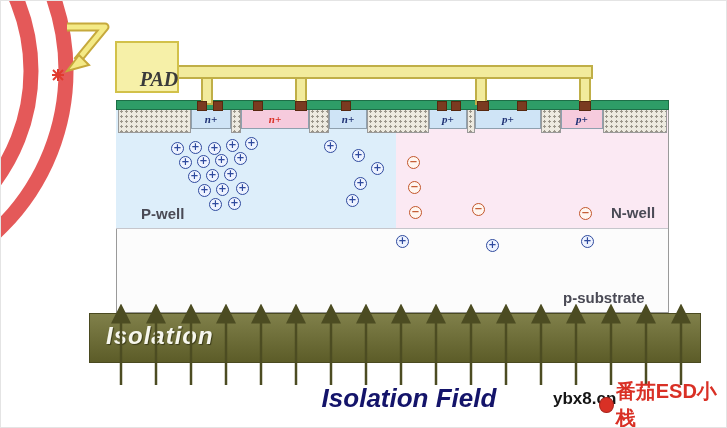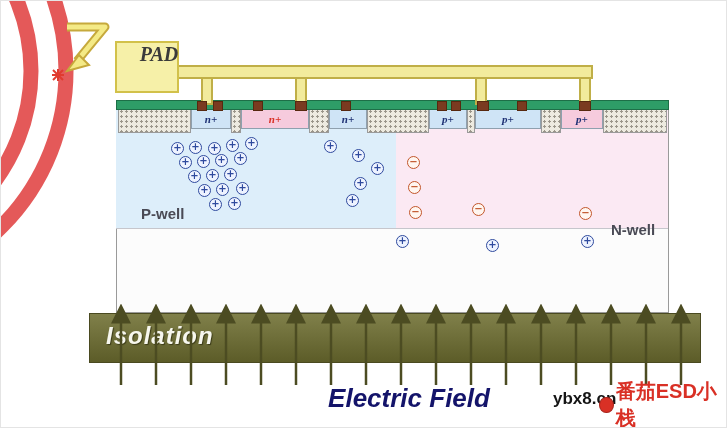--- a/index.html
+++ b/index.html
@@ -2,21 +2,21 @@
 <html style="--metal: #f2eb9c; --metal-border: #c0af47; --pad-fill: #f6f0a8; --pad-border: #d2c14a; --green-layer: #2e9d67; --green-border: #1d6f47; --p-well: #ddeefa; --n-well: #fbe9f3; --blue-region: #cfe4f6; --pink-region: #f6cbdd; --sti: #edeae0; --contact: #7a3a20; --plus-carrier: #2f4a9e; --minus-carrier: #c2562b; --isolation-top: #80804a; --isolation-bottom: #5c5c28; --arrow: #4c4c22; --field-text: #14146a; --brand-red: #d93025;"><head>
 <meta charset="utf-8">
 <style>
   html,body{margin:0;padding:0;background:#fff;}
   .canvas{position:relative;width:727px;height:428px;background:#fff;overflow:hidden;
           font-family:"Liberation Sans",sans-serif;border:1px solid #e4e4e4;box-sizing:border-box;}
   .abs{position:absolute;box-sizing:border-box;}
 
   
   .pad{left:114px;top:40px;width:64px;height:52px;background:var(--pad-fill,#f6f0a8);
-       border:2px solid var(--pad-border,#d2c14a);z-index:6;display:flex;align-items:flex-start;justify-content:center;
+       border:2px solid var(--pad-border,#d2c14a);z-index:6;display:flex;align-items:flex-end;justify-content:center;
        font:italic bold 20px "Liberation Serif",serif;color:#3a3a3a;padding-left:24px;}
   .metal{background:var(--metal,#f2eb9c);border:2px solid var(--metal-border,#c0af47);z-index:4;}
   .metal-h{left:176px;top:64px;width:416px;height:14px;}
   .metal-v{width:12px;top:78px;height:26px;border-top:none;}
 
   
   .device{left:115px;top:100px;width:553px;height:212px;border:1px solid #9a9a9a;background:#fcfcfc;z-index:1;}
   .pwell{left:115px;top:101px;width:280px;height:127px;background:var(--p-well,#ddeefa);border-bottom:1px solid #c6c6cc;z-index:1;}
   .nwell{left:395px;top:101px;width:272px;height:127px;background:var(--n-well,#fbe9f3);border-bottom:1px solid #c6c6cc;z-index:1;}
   .green-strip{left:115px;top:99px;width:553px;height:10px;background:var(--green-layer,#2e9d67);
@@ -129,21 +129,22 @@
   <div class="abs contact" style="left:252px;width:10px"></div>
   <div class="abs contact" style="left:294px;width:12px"></div>
   <div class="abs contact" style="left:340px;width:10px"></div>
   <div class="abs contact" style="left:436px;width:10px"></div>
   <div class="abs contact" style="left:450px;width:10px"></div>
   <div class="abs contact" style="left:476px;width:12px"></div>
   <div class="abs contact" style="left:516px;width:10px"></div>
   <div class="abs contact" style="left:578px;width:12px"></div>
 
   <div class="abs well-label" style="left:140px;top:204px">P-well</div>
-  <div class="abs well-label" style="left:610px;top:220px">N-well</div>
+  <div class="abs well-label" style="left:610px;top:203px">N-well</div>
+  <div class="abs well-label" style="left:562px;top:288px">p-substrate</div>
 
   <div class="carrier" style="left:170px;top:141px">+</div>
   <div class="carrier" style="left:188px;top:140px">+</div>
   <div class="carrier" style="left:207px;top:141px">+</div>
   <div class="carrier" style="left:225px;top:138px">+</div>
   <div class="carrier" style="left:244px;top:136px">+</div>
   <div class="carrier" style="left:178px;top:155px">+</div>
   <div class="carrier" style="left:196px;top:154px">+</div>
   <div class="carrier" style="left:214px;top:153px">+</div>
   <div class="carrier" style="left:233px;top:151px">+</div>
@@ -196,20 +197,20 @@
       <line x1="382" y1="88" x2="382" y2="14" marker-end="url(#ah)"></line>
       <line x1="417" y1="88" x2="417" y2="14" marker-end="url(#ah)"></line>
       <line x1="452" y1="88" x2="452" y2="14" marker-end="url(#ah)"></line>
       <line x1="487" y1="88" x2="487" y2="14" marker-end="url(#ah)"></line>
       <line x1="522" y1="88" x2="522" y2="14" marker-end="url(#ah)"></line>
       <line x1="557" y1="88" x2="557" y2="14" marker-end="url(#ah)"></line>
       <line x1="592" y1="88" x2="592" y2="14" marker-end="url(#ah)"></line>
     </g>
   </svg>
 
-  <div class="abs efield">Electric Field</div>
+  <div class="abs efield">Isolation Field</div>
   <div class="abs wm-site">ybx8.cn</div>
   <div class="abs wm-brand">
     <span class="tomato"></span>
     <span>番茄ESD小栈</span>
   </div>
 
 </div>
 
 </body></html>

